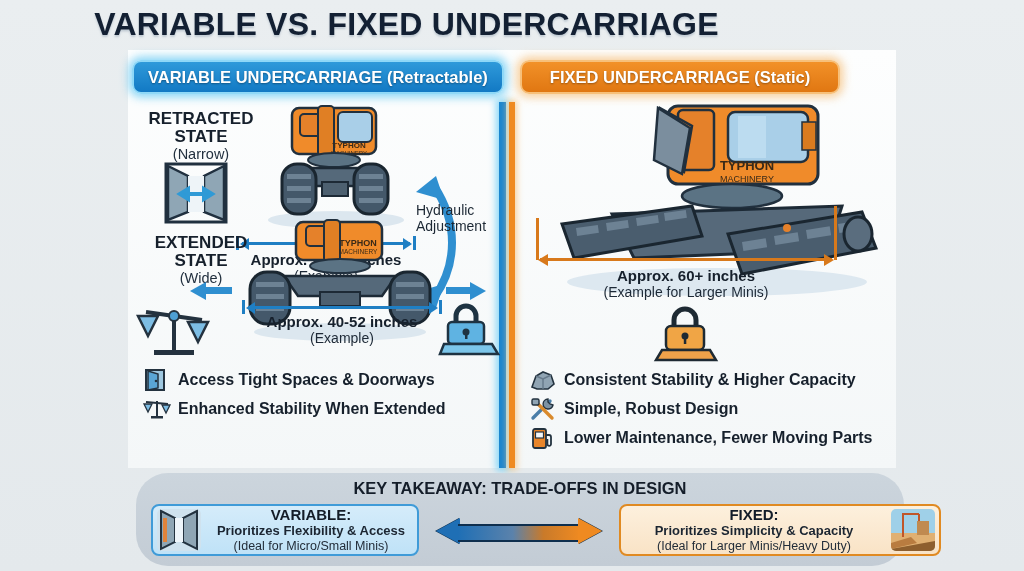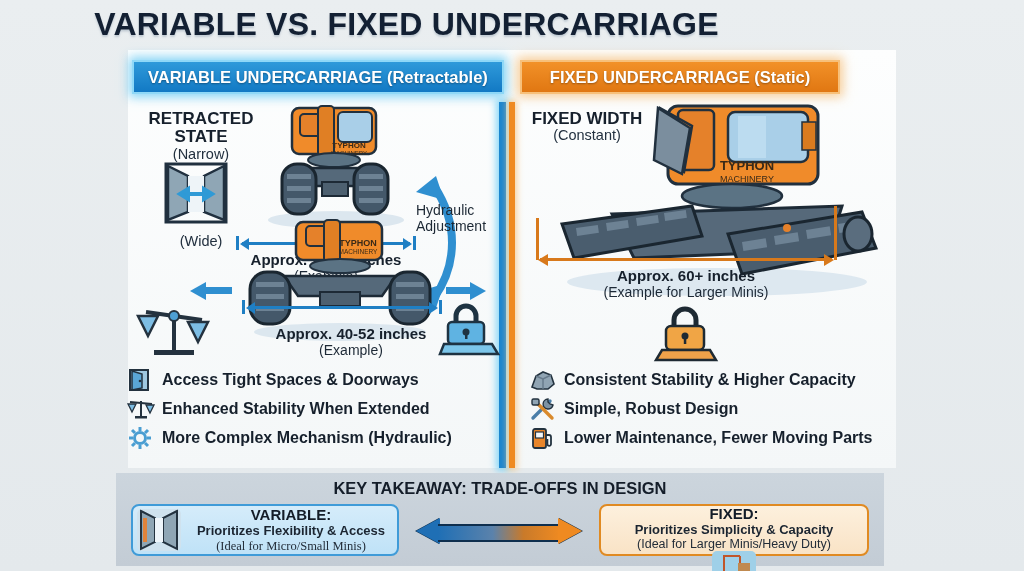--- a/index.html
+++ b/index.html
@@ -21,21 +21,21 @@
   }
 
   
   .card{
     position:absolute;left:128px;top:50px;width:768px;height:418px;
     background:linear-gradient(180deg,#fdfefe 0%,#f4f7f8 100%);
   }
 
   
   .banner{
-    position:absolute;top:10px;height:34px;border-radius:0;
+    position:absolute;top:10px;height:34px;border-radius:9px;
     display:flex;align-items:center;
     font-size:16.5px;font-weight:bold;color:#ffffff;
     text-shadow:0 1px 2px rgba(0,0,0,.35);
     box-sizing:border-box;
   }
   .banner.blue{
     left:4px;width:372px;padding-left:14px;
     background:linear-gradient(180deg,#2f9ada 0%,#1279c4 100%);
     border:2px solid #8fd8f7;
     box-shadow:0 0 10px 3px rgba(110,205,245,.85);
@@ -92,32 +92,32 @@
   .hyd-text{position:absolute;font-size:14px;line-height:1.15;
     text-align:left;color:#1c2834;}
 
   
   .bullets{position:absolute;left:0;width:100%;}
   .bullet{display:flex;align-items:center;height:27px;margin-bottom:2px;}
   .bullet .ico{width:34px;text-align:center;flex:0 0 34px;}
   .bullet .txt{font-size:16px;font-weight:bold;color:#16202c;}
 
   
-  .keybar{position:absolute;left:116px;top:473px;width:768px;height:93px;
-    background:linear-gradient(180deg,#ccd5dd 0%,#c3ccd5 100%);}
+  .keybar{position:absolute;left:136px;top:473px;width:768px;height:93px;
+    background:linear-gradient(180deg,#ccd5dd 0%,#c3ccd5 100%);border-radius:32px;}
   .key-title{position:absolute;left:0;top:6px;width:100%;text-align:center;
     font-size:16.5px;font-weight:bold;color:#141d29;}
   .key-box{position:absolute;top:31px;height:52px;border-radius:8px;
     box-sizing:border-box;display:flex;align-items:center;}
   .key-box.left{left:15px;width:268px;
     background:linear-gradient(180deg,#d5ecfa 0%,#bfe2f7 100%);
     border:2px solid #3f9bd8;}
-  .key-box.right{left:483px;width:270px;
+  .key-box.right{left:483px;width:322px;
     background:linear-gradient(180deg,#fdf0dd 0%,#f9e3c6 100%);
-    border:2px solid #e08a22;flex-direction:column;}
+    border:2px solid #e08a22;}
   .key-txt{flex:1;text-align:center;line-height:1.12;}
   .key-txt .hd{font-size:15px;font-weight:bold;color:#131c28;}
   .key-txt .l1{font-size:13px;font-weight:bold;color:#1b2531;}
   .key-txt .l2{font-size:12.5px;color:#232d39;}
   .key-thumb{width:44px;height:42px;flex:0 0 44px;border-radius:5px;
     margin:0 4px;overflow:hidden;position:relative;}
 
   .trade-arrow{position:absolute;left:300px;top:45px;width:166px;height:26px;}
   .trade-arrow .stem{position:absolute;left:22px;right:22px;top:6px;height:14px;
     background:linear-gradient(90deg,#1f6fb5 0%,#5b82ab 45%,#c97a2a 70%,#ef8a21 100%);
@@ -218,20 +218,21 @@
           <polygon points="36,16 16,32 44,40" fill="#2f8fd0"></polygon>
           <polygon points="36,148 16,132 44,124" fill="#2f8fd0"></polygon>
         </svg>
       </span>
       <div class="hyd-text" style="left:288px;top:100px;width:82px;">
         <div>Hydraulic</div>
         <div>Adjustment</div>
       </div>
 
       <div class="state-label" style="left:8px;top:132px;width:130px;">
+        <div class="big">EXTENDED STATE</div>
         <div class="sub">(Wide)</div>
       </div>
 
       <span style="position:absolute;left:112px;top:118px;">
         <svg width="200" height="125" viewBox="0 0 200 125">
           <ellipse cx="100" cy="112" rx="86" ry="9" fill="#dce7ef"></ellipse>
           <rect x="56" y="2" width="86" height="38" rx="7" fill="#f08b2a" stroke="#21303e" stroke-width="2.5"></rect>
           <rect x="66" y="6" width="28" height="20" rx="4" fill="#e5812a" stroke="#21303e" stroke-width="2"></rect>
           <rect x="84" y="0" width="16" height="42" rx="4" fill="#e07f24" stroke="#21303e" stroke-width="2"></rect>
           <text x="118" y="26" font-family="Liberation Sans, sans-serif" font-size="9" font-weight="bold" fill="#3a2a18" text-anchor="middle">TYPHON</text>
@@ -270,36 +271,36 @@
         </svg>
       </span>
 
       <div class="dim-line blue" style="left:114px;top:198px;width:200px;">
         <div class="cap l"></div>
           <div class="cap r"></div>
         <div class="bar"></div>
           <div class="ah l"></div>
           <div class="ah r"></div>
       </div>
-      <div class="dim-text" style="left:117px;top:212px;width:212px;margin-top:12px;">
+      <div class="dim-text" style="left:108px;top:212px;width:212px;">
         <div class="main">Approx. 40-52 inches</div>
         <div class="sub">(Example)</div>
       </div>
 
       <span style="position:absolute;left:312px;top:198px;">
         <svg width="60" height="58" viewBox="0 0 60 58">
           <path d="M16 24 V16 a10 10 0 0 1 20 0 V24" fill="none" stroke="#1e3342" stroke-width="5"></path>
           <rect x="8" y="22" width="36" height="22" rx="4" fill="#5fb3e2" stroke="#1e3342" stroke-width="2.5"></rect>
           <circle cx="26" cy="32" r="3.5" fill="#1e3342"></circle>
           <rect x="25" y="32" width="2.5" height="7" fill="#1e3342"></rect>
           <path d="M4 44 L52 44 L58 54 L0 54 Z" fill="#7cc6ea" stroke="#1e3342" stroke-width="2.5"></path>
         </svg>
       </span>
 
-      <div class="bullets" style="top:264px;padding-left:0;">
+      <div class="bullets" style="top:264px;padding-left:16px;">
         <div class="bullet">
           <span class="ico">
             <svg width="22" height="24" viewBox="0 0 22 24">
               <rect x="2" y="2" width="18" height="20" fill="#9fc8e0" stroke="#23323f" stroke-width="2"></rect>
               <path d="M4 3 L14 6 V20 L4 22 Z" fill="#5aa6d6" stroke="#23323f" stroke-width="1.5"></path>
               <circle cx="12" cy="13" r="1.3" fill="#23323f"></circle>
             </svg>
           </span>
           <span class="txt">Access Tight Spaces &amp; Doorways</span>
         </div>
@@ -308,47 +309,25 @@
             <svg width="26" height="22" viewBox="0 0 26 22">
               <line x1="13" y1="3" x2="13" y2="19" stroke="#24323f" stroke-width="2"></line>
               <line x1="2" y1="4" x2="24" y2="6" stroke="#24323f" stroke-width="2"></line>
               <path d="M0 6 L8 6 L4 14 Z" fill="#7dbde4" stroke="#24323f" stroke-width="1.3"></path>
               <path d="M18 7 L26 7 L22 15 Z" fill="#7dbde4" stroke="#24323f" stroke-width="1.3"></path>
               <rect x="7" y="18" width="12" height="2.5" fill="#24323f"></rect>
             </svg>
           </span>
           <span class="txt">Enhanced Stability When Extended</span>
         </div>
-        <div class="bullet">
-          <span class="ico">
-            <svg width="24" height="24" viewBox="0 0 24 24">
-              <g fill="none" stroke="#4a9ed2" stroke-width="3">
-                <circle cx="12" cy="12" r="5.5"></circle>
-                <line x1="12" y1="1" x2="12" y2="5"></line>
-                  <line x1="12" y1="19" x2="12" y2="23"></line>
-                <line x1="1" y1="12" x2="5" y2="12"></line>
-                  <line x1="19" y1="12" x2="23" y2="12"></line>
-                <line x1="4" y1="4" x2="7" y2="7"></line>
-                  <line x1="17" y1="17" x2="20" y2="20"></line>
-                <line x1="20" y1="4" x2="17" y2="7"></line>
-                  <line x1="7" y1="17" x2="4" y2="20"></line>
-              </g>
-            </svg>
-          </span>
-          <span class="txt">More Complex Mechanism (Hydraulic)</span>
-        </div>
       </div>
     </div>
 
     <div class="panel right">
 
-      <div class="state-label" style="left:6px;top:8px;width:130px;text-align:left;">
-        <div class="big" style="text-align:center;">FIXED WIDTH</div>
-        <div class="sub" style="text-align:center;">(Constant)</div>
-      </div>
 
       <span style="position:absolute;left:26px;top:0px;">
         <svg width="346" height="200" viewBox="0 0 346 200">
           <ellipse cx="175" cy="180" rx="150" ry="14" fill="#dde8f0"></ellipse>
 
           <rect x="126" y="4" width="150" height="78" rx="10" fill="#f08b2a" stroke="#21303e" stroke-width="3"></rect>
           <rect x="186" y="10" width="80" height="50" rx="7" fill="#a9cfe8" stroke="#21303e" stroke-width="2.5"></rect>
           <rect x="196" y="14" width="28" height="42" fill="#bcdcf0"></rect>
           <rect x="136" y="8" width="36" height="60" rx="5" fill="#e5812a" stroke="#21303e" stroke-width="2.5"></rect>
           <path d="M118 6 L150 24 L142 70 L116 58 Z" fill="#6e8header" stroke="#21303e" stroke-width="2.5" fill-opacity="0"></path>
@@ -448,21 +427,21 @@
           <rect x="0" y="0" width="44" height="42" fill="#cfe2ee"></rect>
           <path d="M4 2 L18 9 V33 L4 40 Z" fill="#8fa6b5" stroke="#23323f" stroke-width="2"></path>
           <path d="M40 2 L26 9 V33 L40 40 Z" fill="#8fa6b5" stroke="#23323f" stroke-width="2"></path>
           <rect x="18" y="9" width="8" height="24" fill="#eef5fa"></rect>
           <rect x="6" y="9" width="4" height="24" fill="#e0833b"></rect>
         </svg>
       </span>
       <span class="key-txt">
         <span class="hd" style="display:block;">VARIABLE:</span>
         <span class="l1" style="display:block;">Prioritizes Flexibility &amp; Access</span>
-        <span class="l2" style="display:block;font-family:Liberation Serif, serif;">(Ideal for Micro/Small Minis)</span>
+        <span class="l2" style="display:block;">(Ideal for Micro/Small Minis)</span>
       </span>
     </div>
 
     <div class="trade-arrow">
       <div class="head l"></div>
       <div class="stem"></div>
       <div class="head r"></div>
     </div>
 
     <div class="key-box right">

